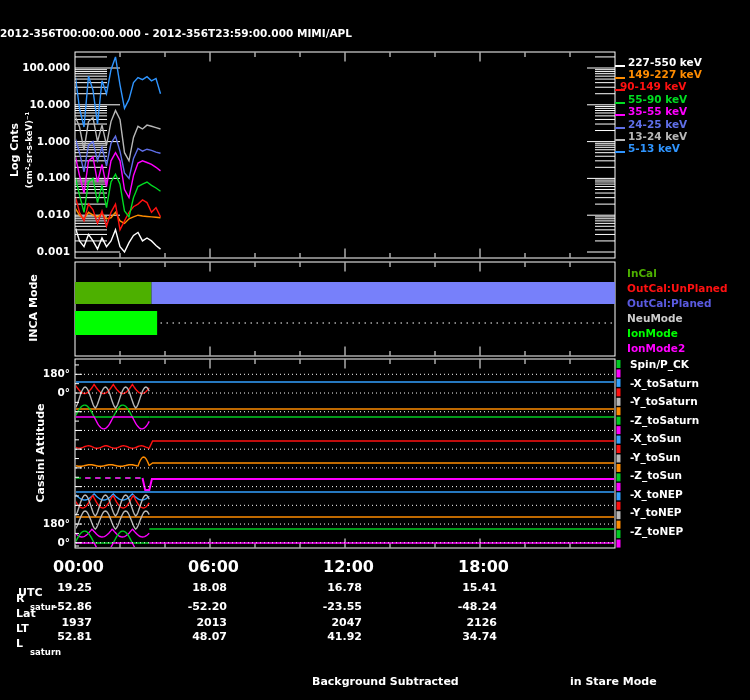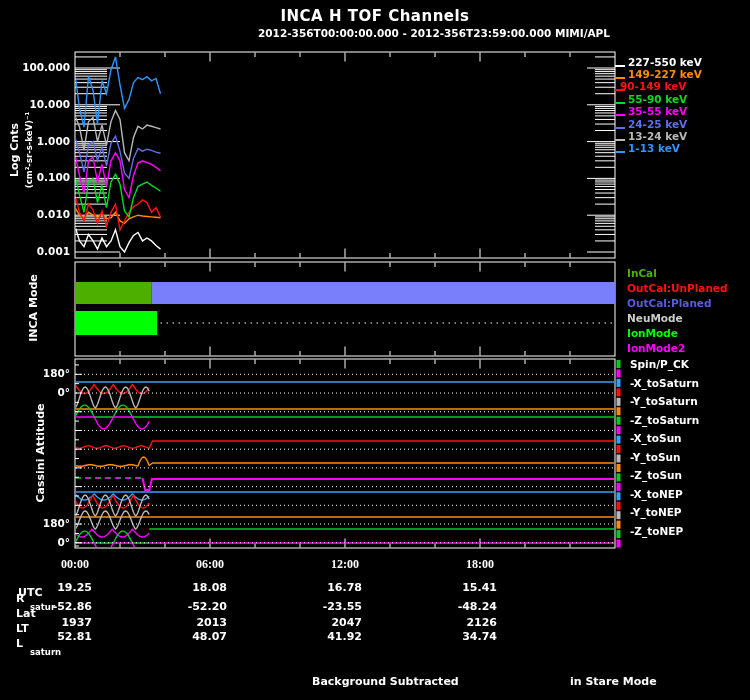--- a/index.html
+++ b/index.html
@@ -1,27 +1,27 @@
 <!DOCTYPE html>
 <html><head>
 <meta charset="utf-8">
 <style>
   html,body{margin:0;padding:0;background:#000;}
   .fig{position:relative;width:750px;height:700px;background:#000;overflow:hidden;
        font-family:"DejaVu Sans","Liberation Sans",sans-serif;color:#fff;font-weight:bold;}
   .fig svg{position:absolute;left:0;top:0;}
   .title{position:absolute;left:0;top:7px;width:750px;text-align:center;font-size:15px;letter-spacing:.5px;}
-  .subtitle{position:absolute;left:0;top:27px;width:610px;text-align:right;font-size:10.5px;}
+  .subtitle{position:absolute;left:0;top:27px;width:610px;text-align:left;font-size:10.5px;}
   .lab{position:absolute;font-size:11px;white-space:nowrap;}
   .rot{position:absolute;transform:translate(-50%,-50%) rotate(-90deg);white-space:nowrap;}
   .f11{font-size:11px}.f9{font-size:8.5px}
   .ytick{position:absolute;width:52px;text-align:right;font-size:10.5px;}
   .leg-item{position:absolute;font-size:10.5px;white-space:nowrap;}
   .leg-dash{position:absolute;width:10px;height:2px;}
-  .xt{position:absolute;width:44px;text-align:center;font-size:12px;font-family:Liberation Serif, serif;}
+  .xt{position:absolute;width:44px;text-align:center;font-size:16px;}
   .cell{position:absolute;width:62px;text-align:right;font-size:11px;}
   .sub{font-size:8.5px;}
 </style>
 </head>
 <body>
 
 <div class="fig">
   <svg id="plot-svg" width="750" height="700">
       <rect x="75" y="52" width="540" height="206" fill="none" stroke="#fff" stroke-width="1"></rect>
       <rect x="75" y="262" width="540" height="94" fill="none" stroke="#fff" stroke-width="1"></rect>
@@ -279,21 +279,20 @@
       <rect x="616.5" y="473.39999999999986" width="4" height="8" fill="#00cc22"></rect>
       <rect x="616.5" y="482.84999999999985" width="4" height="8" fill="#ff00ff"></rect>
       <rect x="616.5" y="492.29999999999984" width="4" height="8" fill="#33a1ff"></rect>
       <rect x="616.5" y="501.74999999999983" width="4" height="8" fill="#ff1111"></rect>
       <rect x="616.5" y="511.1999999999998" width="4" height="8" fill="#b8b8b8"></rect>
       <rect x="616.5" y="520.6499999999999" width="4" height="8" fill="#ff8c00"></rect>
       <rect x="616.5" y="530.0999999999999" width="4" height="8" fill="#00cc22"></rect>
       <rect x="616.5" y="539.55" width="4" height="8" fill="#ff00ff"></rect>
     </svg>
 
-  <div class="title">INCA H TOF Channels</div>
   <div class="subtitle">2012-356T00:00:00.000 - 2012-356T23:59:00.000 MIMI/APL</div>
 
   <div class="rot f11" style="left:14px;top:150px">Log Cnts</div>
   <div class="rot f9" style="left:29px;top:150px">(cm²-sr-s-keV)⁻¹</div>
   <div class="rot f11" style="left:33px;top:308px">INCA Mode</div>
   <div class="rot f11" style="left:40px;top:453px">Cassini Attitude</div>
 
   <div id="yticks-top">
       <div class="ytick" style="left:18px;top:61px">100.000</div>
       <div class="ytick" style="left:18px;top:97.8px">10.000</div>
@@ -317,21 +316,21 @@
       <div class="leg-item" style="left:620px;top:80.3px;color:#ff1111">90-149 keV</div>
       <div class="leg-dash" style="left:615px;top:101.7px;background:#00dd22"></div>
       <div class="leg-item" style="left:628px;top:92.7px;color:#00dd22">55-90 keV</div>
       <div class="leg-dash" style="left:615px;top:114.1px;background:#ff00ff"></div>
       <div class="leg-item" style="left:628px;top:105.1px;color:#ff00ff">35-55 keV</div>
       <div class="leg-dash" style="left:615px;top:126.5px;background:#5f6fe8"></div>
       <div class="leg-item" style="left:628px;top:117.5px;color:#5f6fe8">24-25 keV</div>
       <div class="leg-dash" style="left:615px;top:138.9px;background:#b8b8b8"></div>
       <div class="leg-item" style="left:628px;top:129.9px;color:#b8b8b8">13-24 keV</div>
       <div class="leg-dash" style="left:615px;top:151.3px;background:#2f95ff"></div>
-      <div class="leg-item" style="left:628px;top:142.3px;color:#2f95ff">1-13 keV</div>
+      <div class="leg-item" style="left:628px;top:142.3px;color:#2f95ff">5-13 keV</div>
     </div>
   <div id="legend-mode">
       <div class="leg-item" style="left:627px;top:267px;color:#4db000">InCal</div>
       <div class="leg-item" style="left:627px;top:282px;color:#ff1111">OutCal:UnPlaned</div>
       <div class="leg-item" style="left:627px;top:297px;color:#5a5ae0">OutCal:Planed</div>
       <div class="leg-item" style="left:627px;top:312px;color:#cccccc">NeuMode</div>
       <div class="leg-item" style="left:627px;top:327px;color:#00ff00">IonMode</div>
       <div class="leg-item" style="left:627px;top:342px;color:#ff00ff">IonMode2</div>
     </div>
   <div id="att-labels">

